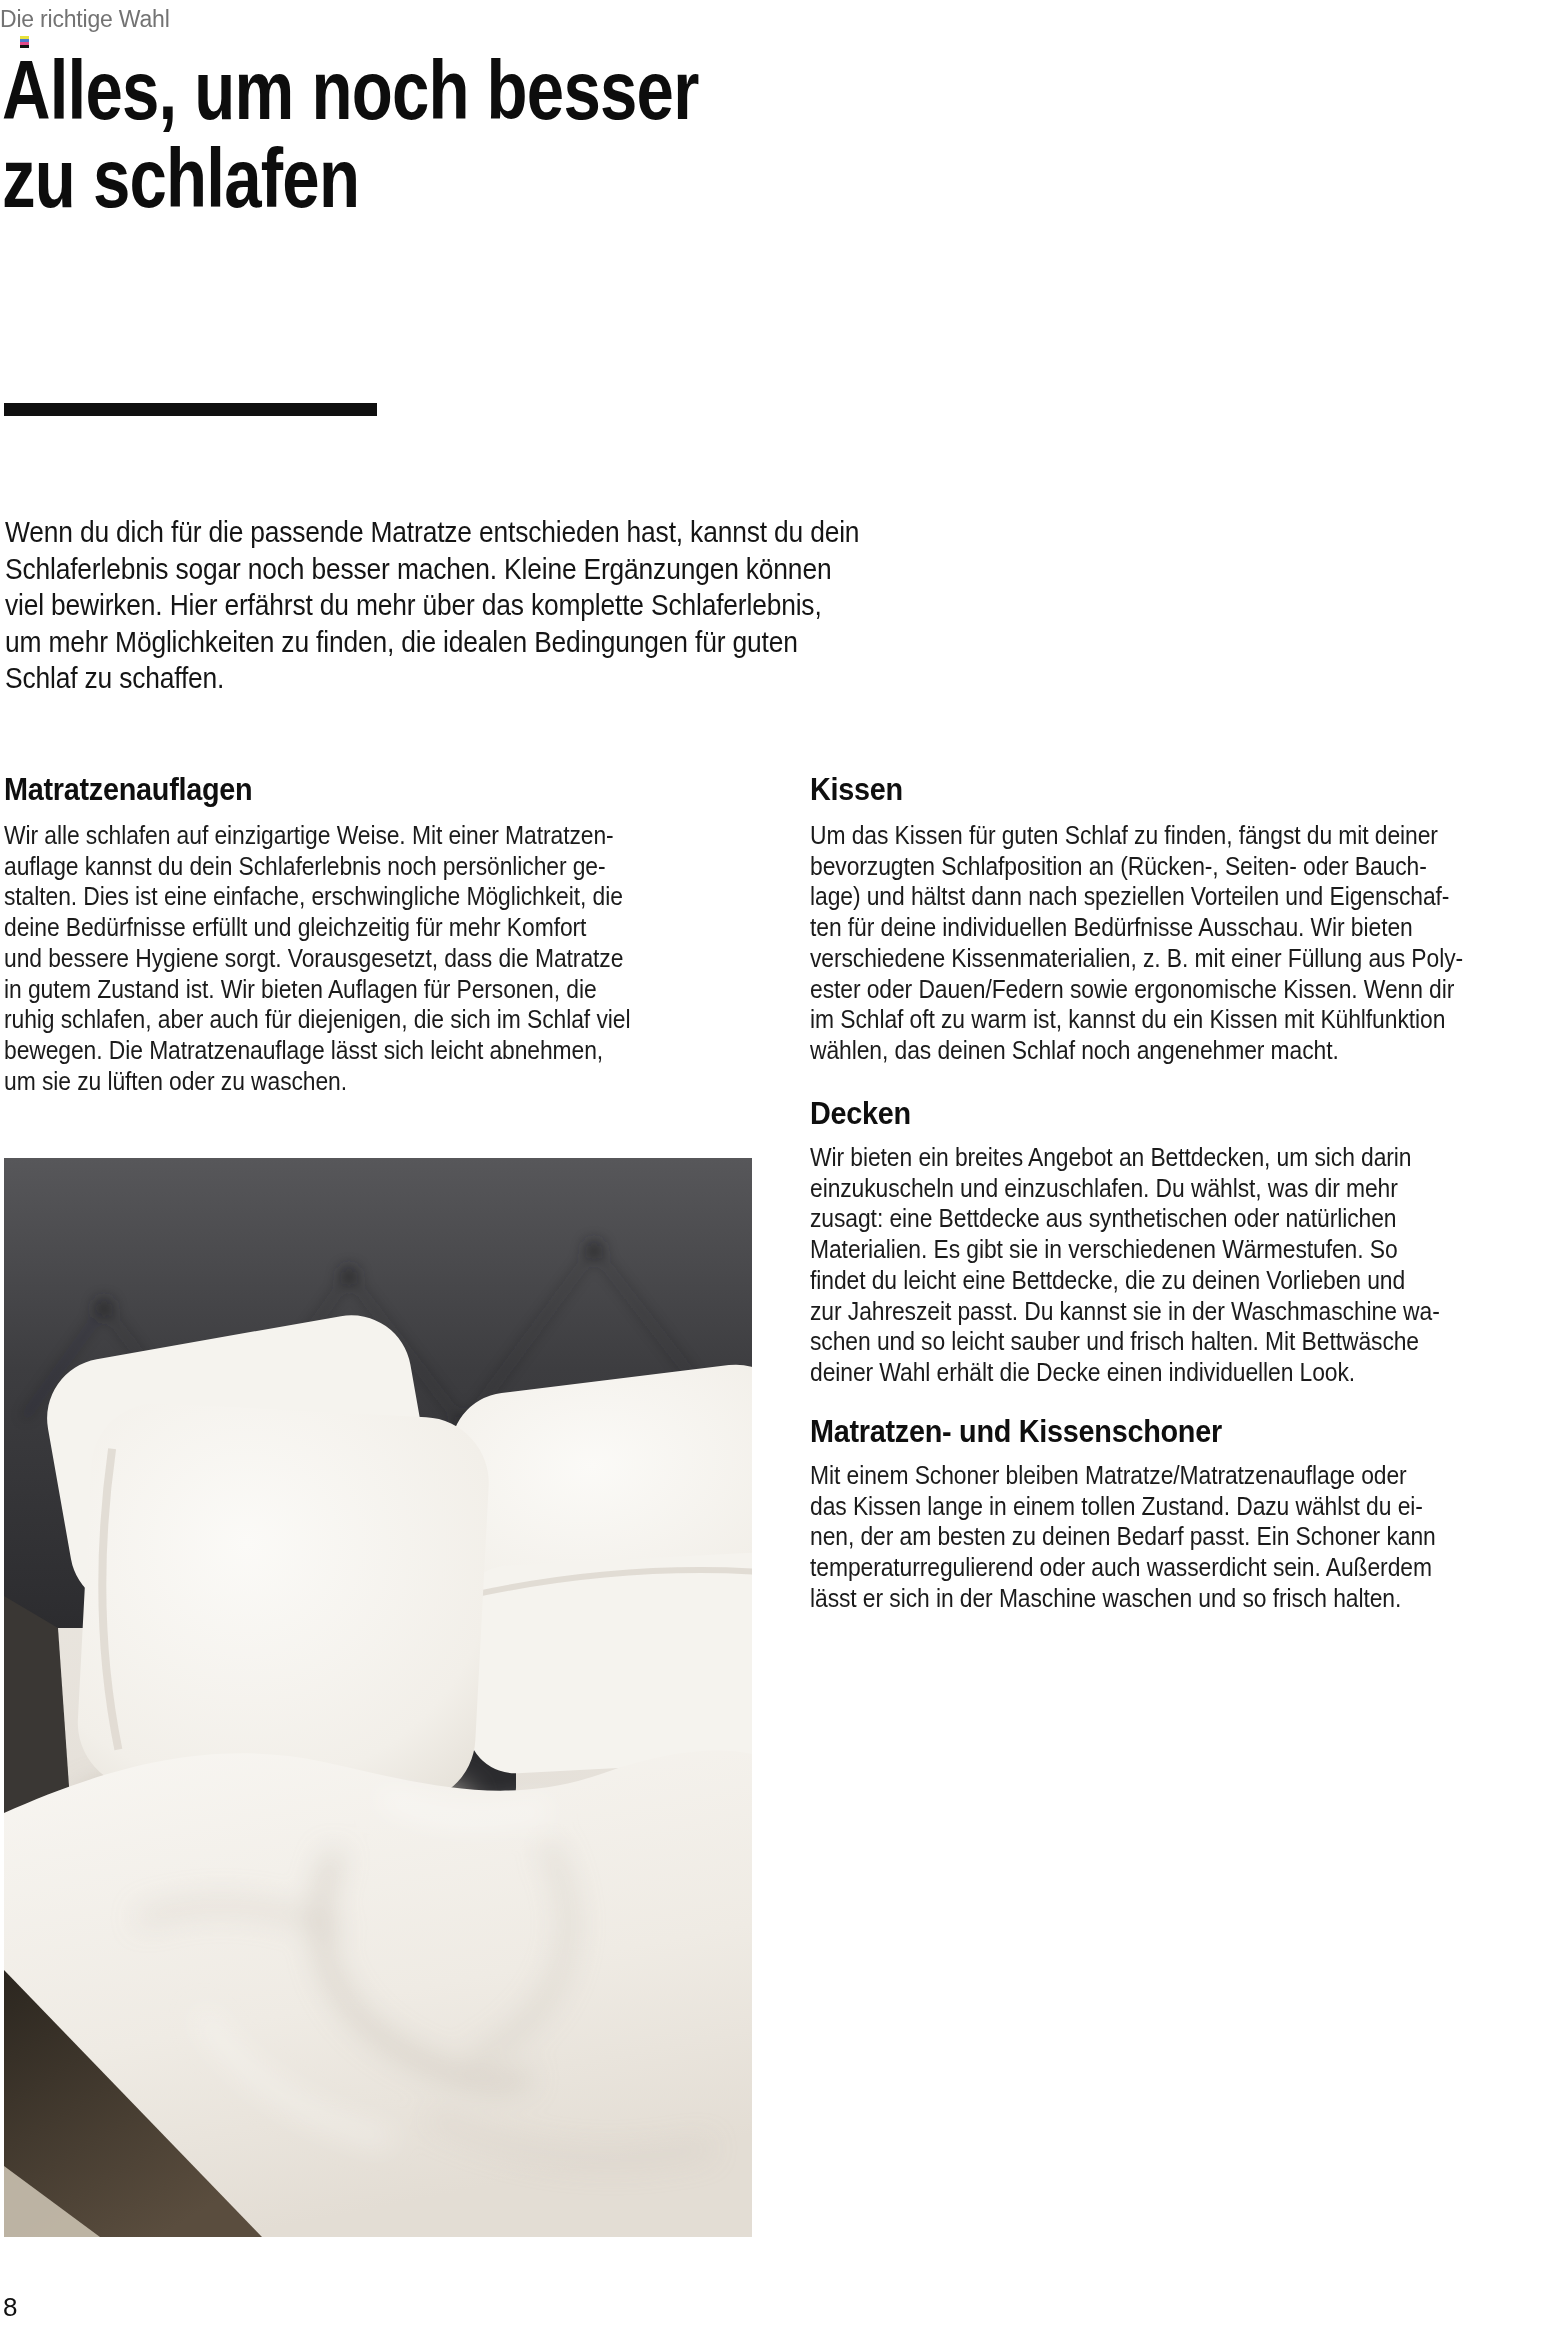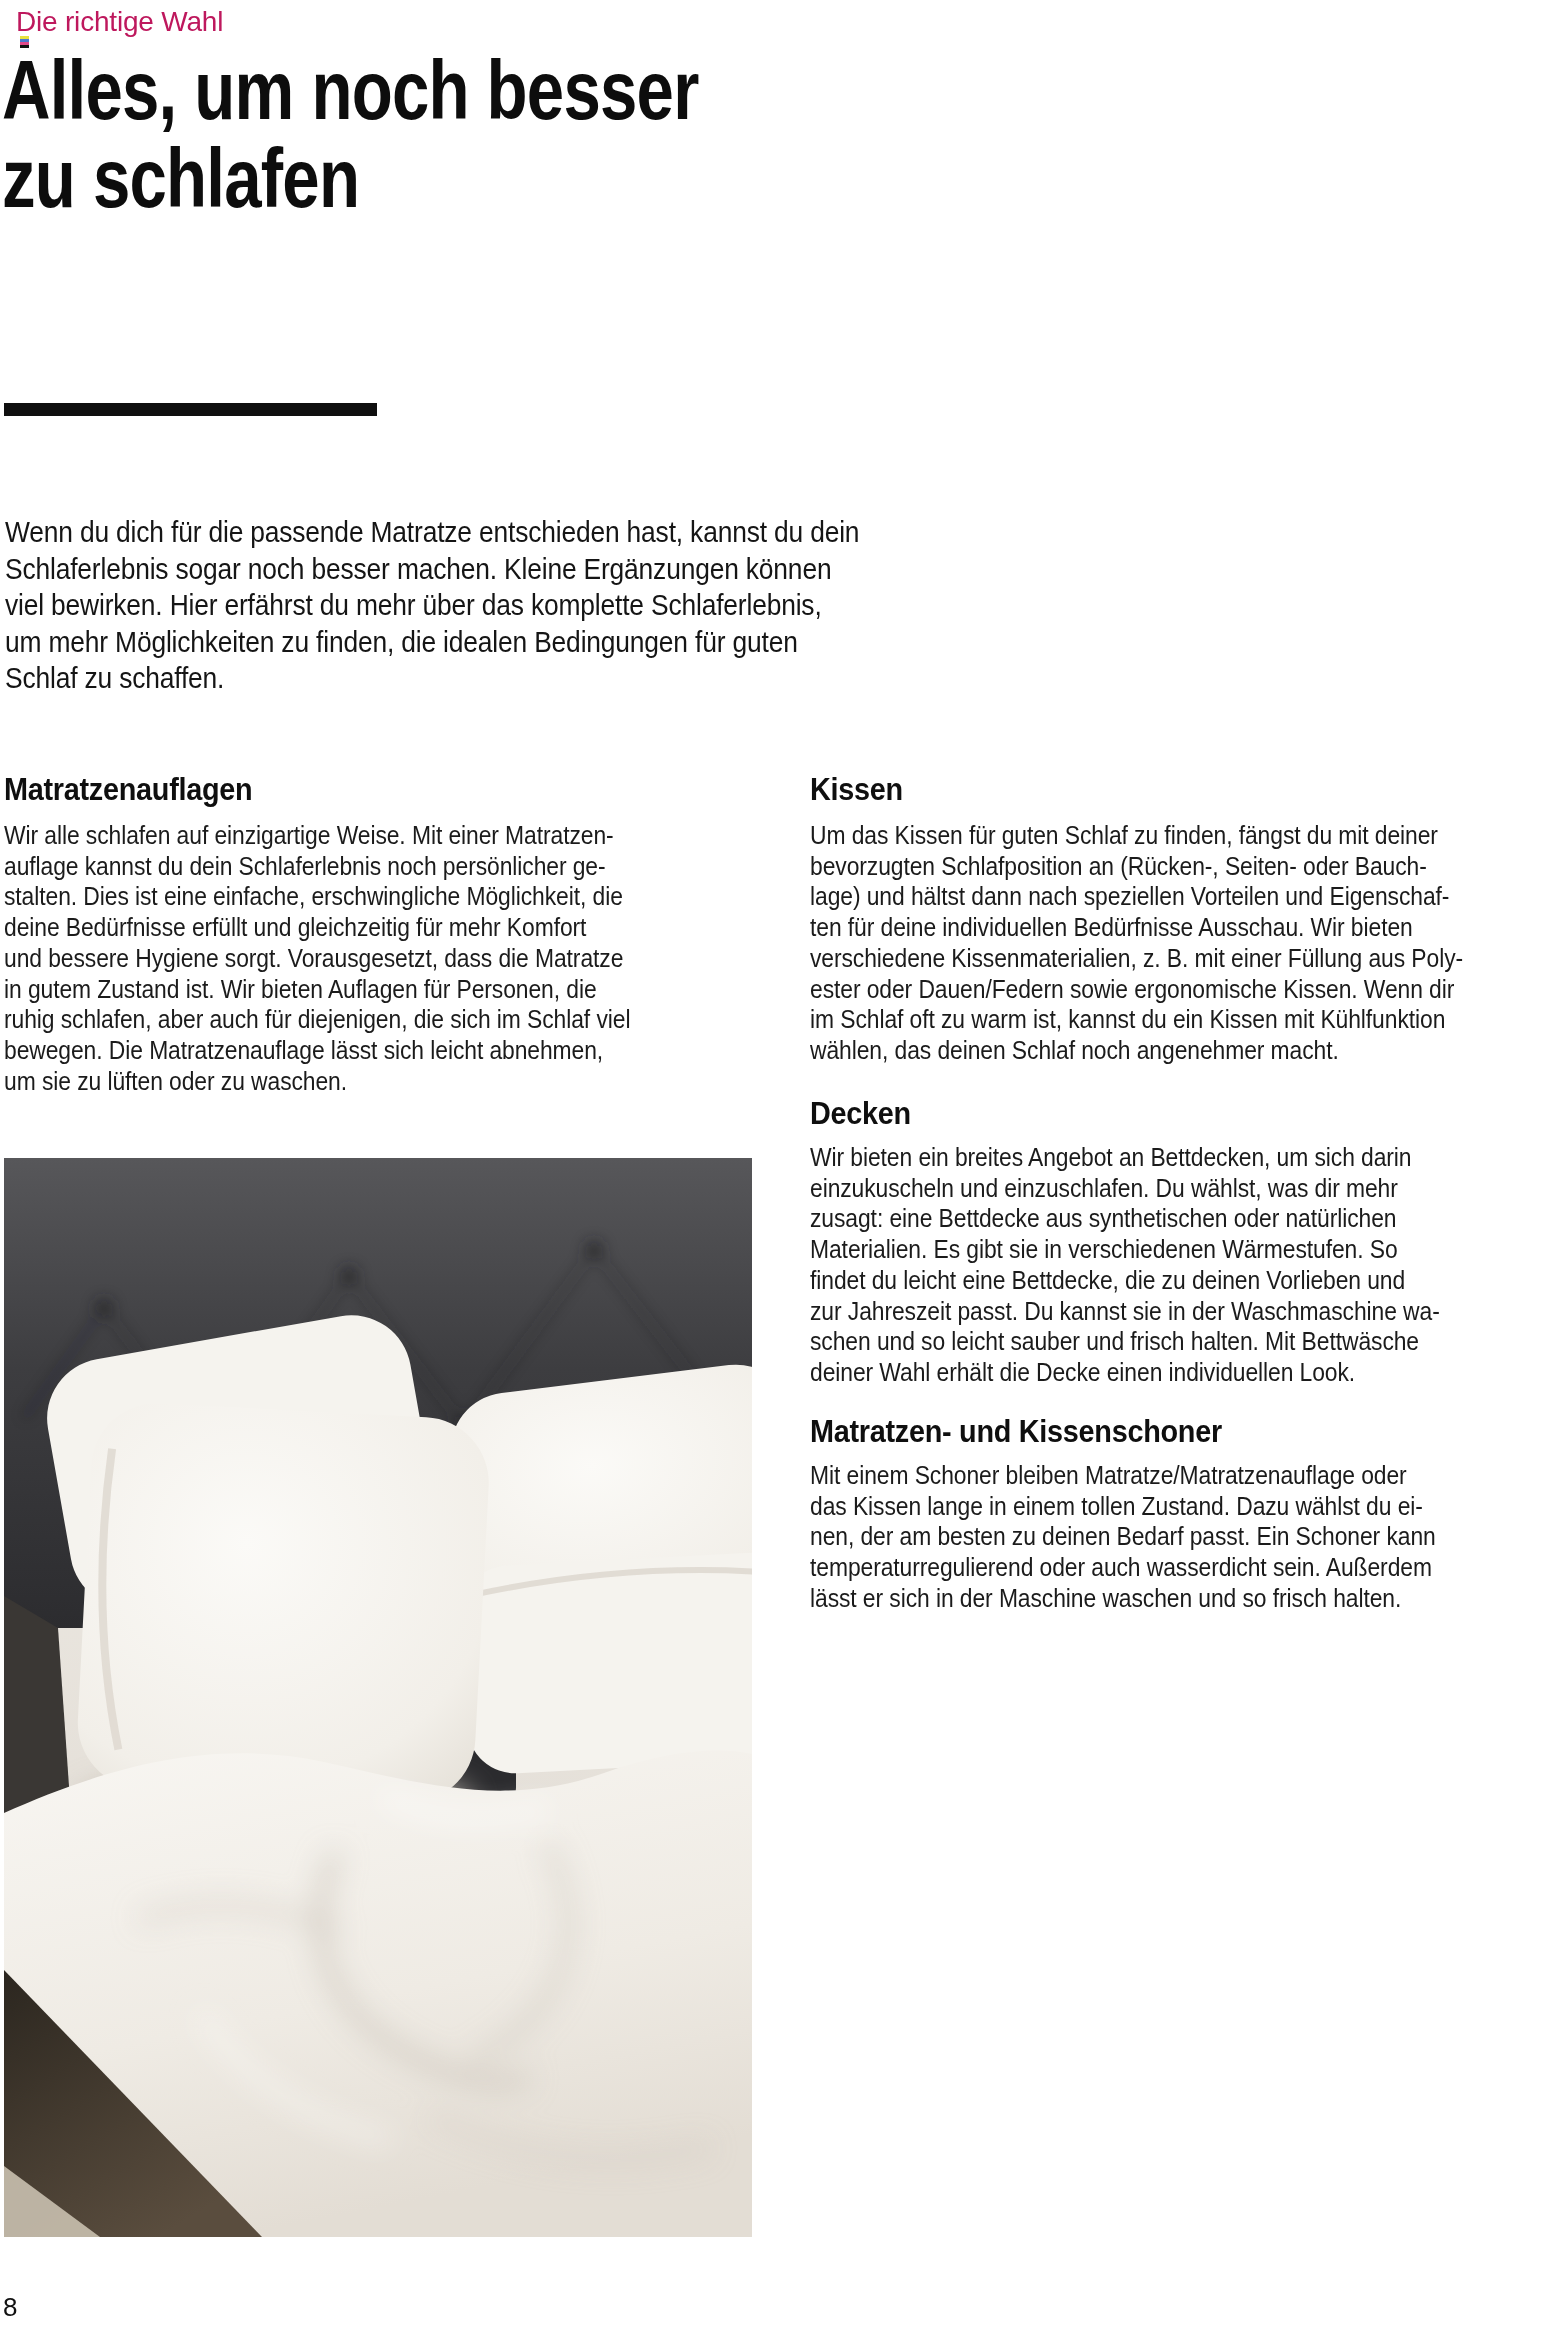--- a/index.html
+++ b/index.html
@@ -4,21 +4,21 @@
 <style>
   html,body{margin:0;padding:0;background:#ffffff;}
   .page{
     position:relative;width:1550px;height:2327px;background:#fff;overflow:hidden;
     font-family:"Liberation Sans",sans-serif;color:#1a1a1a;
   }
   .abs{position:absolute;}
   .cx88{transform:scaleX(0.88);transform-origin:0 0;}
   .cx93{transform:scaleX(0.93);transform-origin:0 0;}
   .cx80{transform:scaleX(0.80);transform-origin:0 0;}
-  .kicker{left:16px;top:6px;font-size:28px;letter-spacing:-0.2px;color:#be185d;}
+  .kicker{left:0;top:6px;font-size:23px;letter-spacing:-0.2px;color:#737373;}
   .regmark{left:20px;top:36px;width:9px;height:12px;display:flex;flex-direction:column;}
   .regmark div{flex:1;}
   .title{
     left:2px;top:46px;width:1000px;font-size:84px;line-height:88px;font-weight:700;
     letter-spacing:-1px;color:#0d0d0d;white-space:pre-line;
   }
   .rule{left:4px;top:403px;width:373px;height:13px;}
   .intro{
     left:5px;top:514px;width:1130px;font-size:30px;line-height:36.5px;
     letter-spacing:-0.2px;white-space:pre-line;color:#151515;

